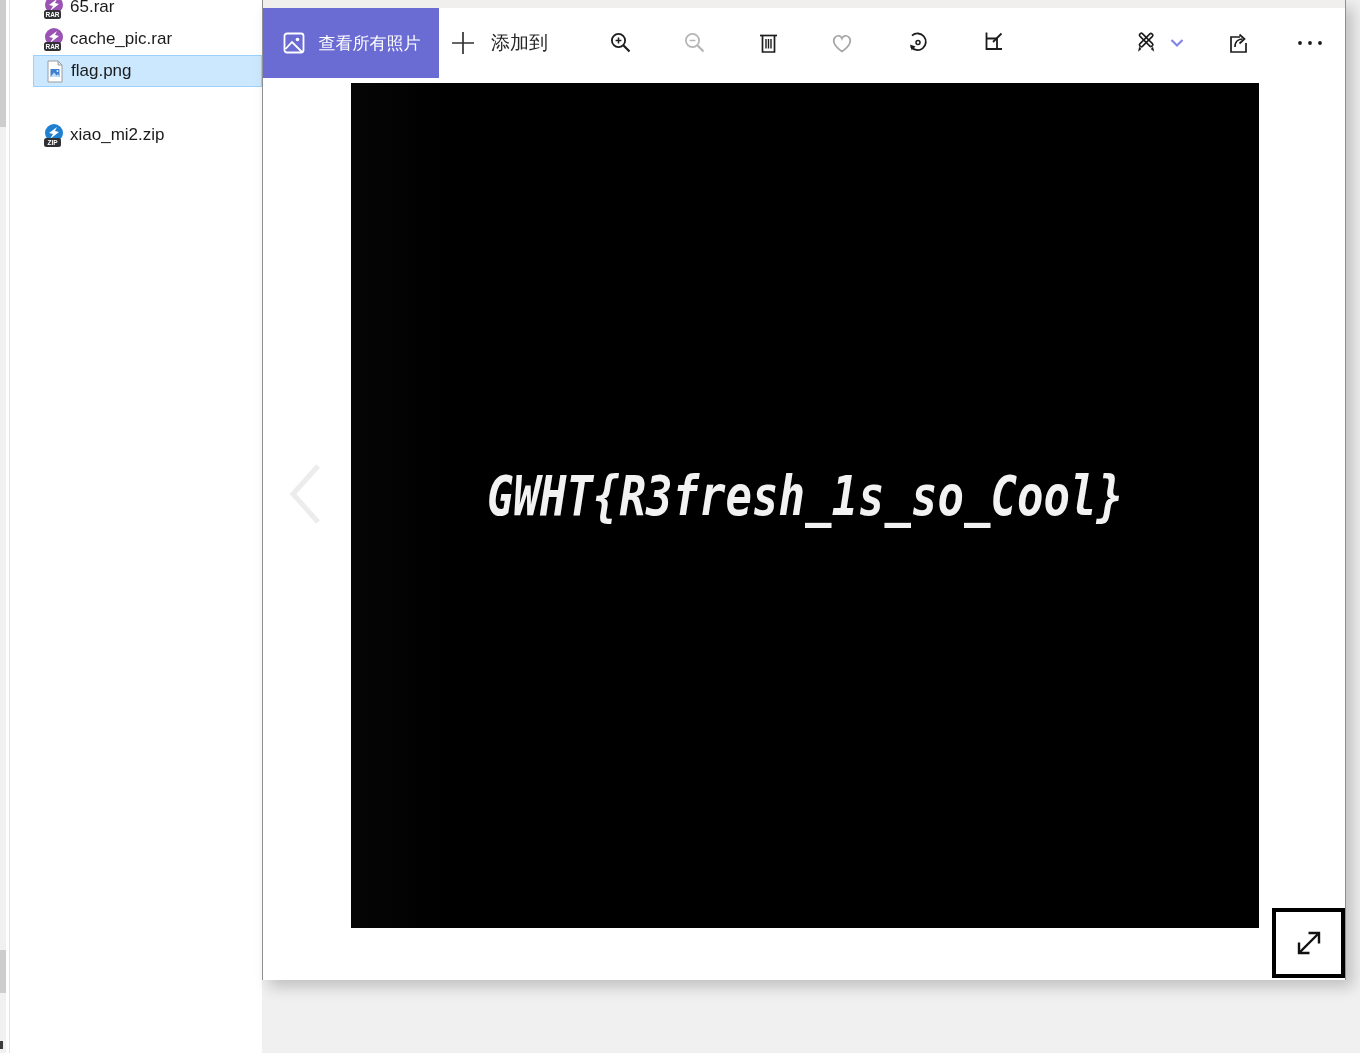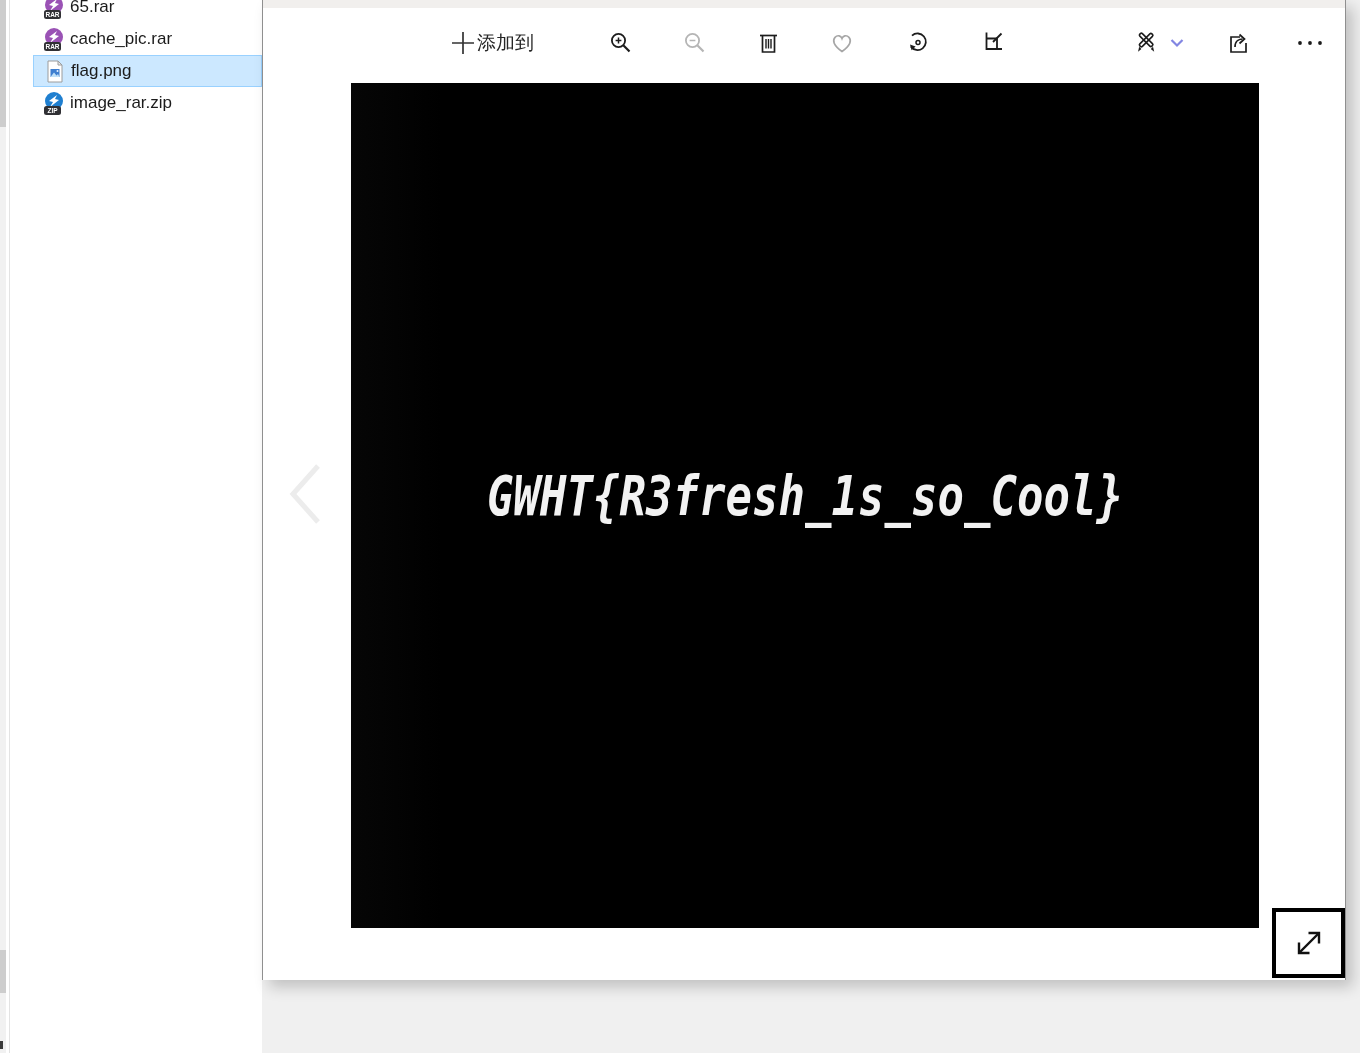--- a/index.html
+++ b/index.html
@@ -26,21 +26,21 @@
                    border:1px solid #8f8f8f; border-top:none;
                    box-shadow:7px 7px 14px rgba(0,0,0,.20); }
   .titlebar { position:absolute; left:0; top:0; width:100%; height:8px; background:#f1efed; }
   .toolbar { position:absolute; left:0; top:8px; width:100%; height:70px; background:#ffffff; }
 
   .btn { cursor:default; }
   .see-all-btn { position:absolute; left:0; top:0; width:176px; height:70px; background:#6b6bd4;
                  display:flex; align-items:center; justify-content:center; gap:13px; }
   .see-all-label { color:#ffffff; font-size:17px; white-space:nowrap; }
 
-  .addto-btn { position:absolute; left:186px; top:0; height:70px; display:flex; align-items:center; }
+  .addto-btn { position:absolute; left:186px; top:0; height:70px; display:flex; align-items:center; gap:14px; }
   .addto-label { font-size:19px; color:#262626; white-space:nowrap; }
 
   .tool-btn { position:absolute; top:0; width:48px; height:70px; display:flex; align-items:center; justify-content:center; }
 
   
   .viewer { position:absolute; left:0; top:78px; width:100%; height:902px; background:#ffffff; }
   .photo-canvas { position:absolute; left:88px; top:5px; width:908px; height:845px; background:#000;
                   background:linear-gradient(90deg,#060606 0%,#000 10%); overflow:hidden;font-style:italic; }
   .flag-text { position:absolute; left:0; right:0; top:383px; text-align:center;
                font-family:"DejaVu Sans Mono", monospace; font-weight:bold; font-size:55px; line-height:60px;
@@ -89,37 +89,45 @@
       <svg class="file-icon" viewBox="0 0 20 23">
         <path d="M3 1 H13 L17 5 V22 H3 Z" fill="#ffffff" stroke="#9c9c9c" stroke-width="1"></path>
         <path d="M13 1 L13 5 L17 5 Z" fill="#e8e8e8" stroke="#9c9c9c" stroke-width="1"></path>
         <rect x="5.5" y="9" width="9" height="8" fill="#3f7fd0"></rect>
         <path d="M5.5 17 L9 12.5 L11.5 15.5 L13 14 L14.5 17 Z" fill="#bfe0f8"></path>
         <circle cx="12.5" cy="11" r="1" fill="#e8f4ff"></circle>
       </svg>
       <span class="file-label">flag.png</span>
     </div>
 
-    <div class="file-row" style="top:87px;">
+
+    <div class="file-row" style="top:119px;">
       <svg class="file-icon" viewBox="0 0 20 23">
         <circle cx="10" cy="9" r="9" fill="#1f7fd0"></circle>
         <path d="M13 3 L5 9 L9 10 L6 15 L15 8 L11 7 Z" fill="#ffffff"></path>
         <rect x="0" y="14" width="17" height="9" rx="2.5" fill="#303034"></rect>
         <text x="8.5" y="20.7" text-anchor="middle" class="badge-text">ZIP</text>
       </svg>
-      <span class="file-label">image_rar.zip</span>
-    </div>
-
+      <span class="file-label">xiao_mi2.zip</span>
+    </div>
   </div>
 
   <div class="photos-window">
     <div class="titlebar"></div>
 
     <div class="toolbar">
 
+      <div class="see-all-btn btn">
+        <svg width="24" height="24" viewBox="0 0 24 24">
+          <rect x="2.5" y="2.5" width="19" height="19" rx="2.5" fill="none" stroke="#ffffff" stroke-width="1.8"></rect>
+          <path d="M3.5 18 L10 11 L20.5 21.5" fill="none" stroke="#ffffff" stroke-width="1.8"></path>
+          <circle cx="15.5" cy="8.5" r="1.8" fill="#ffffff"></circle>
+        </svg>
+        <span class="see-all-label">查看所有照片</span>
+      </div>
 
       <div class="addto-btn btn">
         <svg width="28" height="28" viewBox="0 0 28 28">
           <path d="M14 3 V25 M3 14 H25" stroke="#333333" stroke-width="1.7" fill="none"></path>
         </svg>
         <span class="addto-label">添加到</span>
       </div>
 
       <div class="tool-btn btn" style="left:334px;">
         <svg width="24" height="24" viewBox="0 0 24 24">

